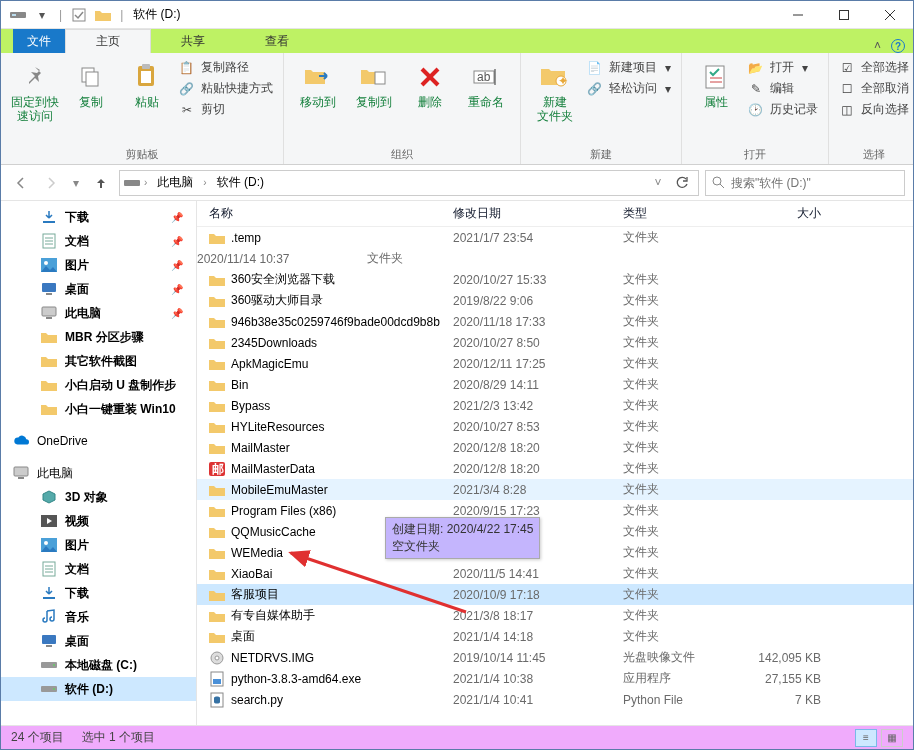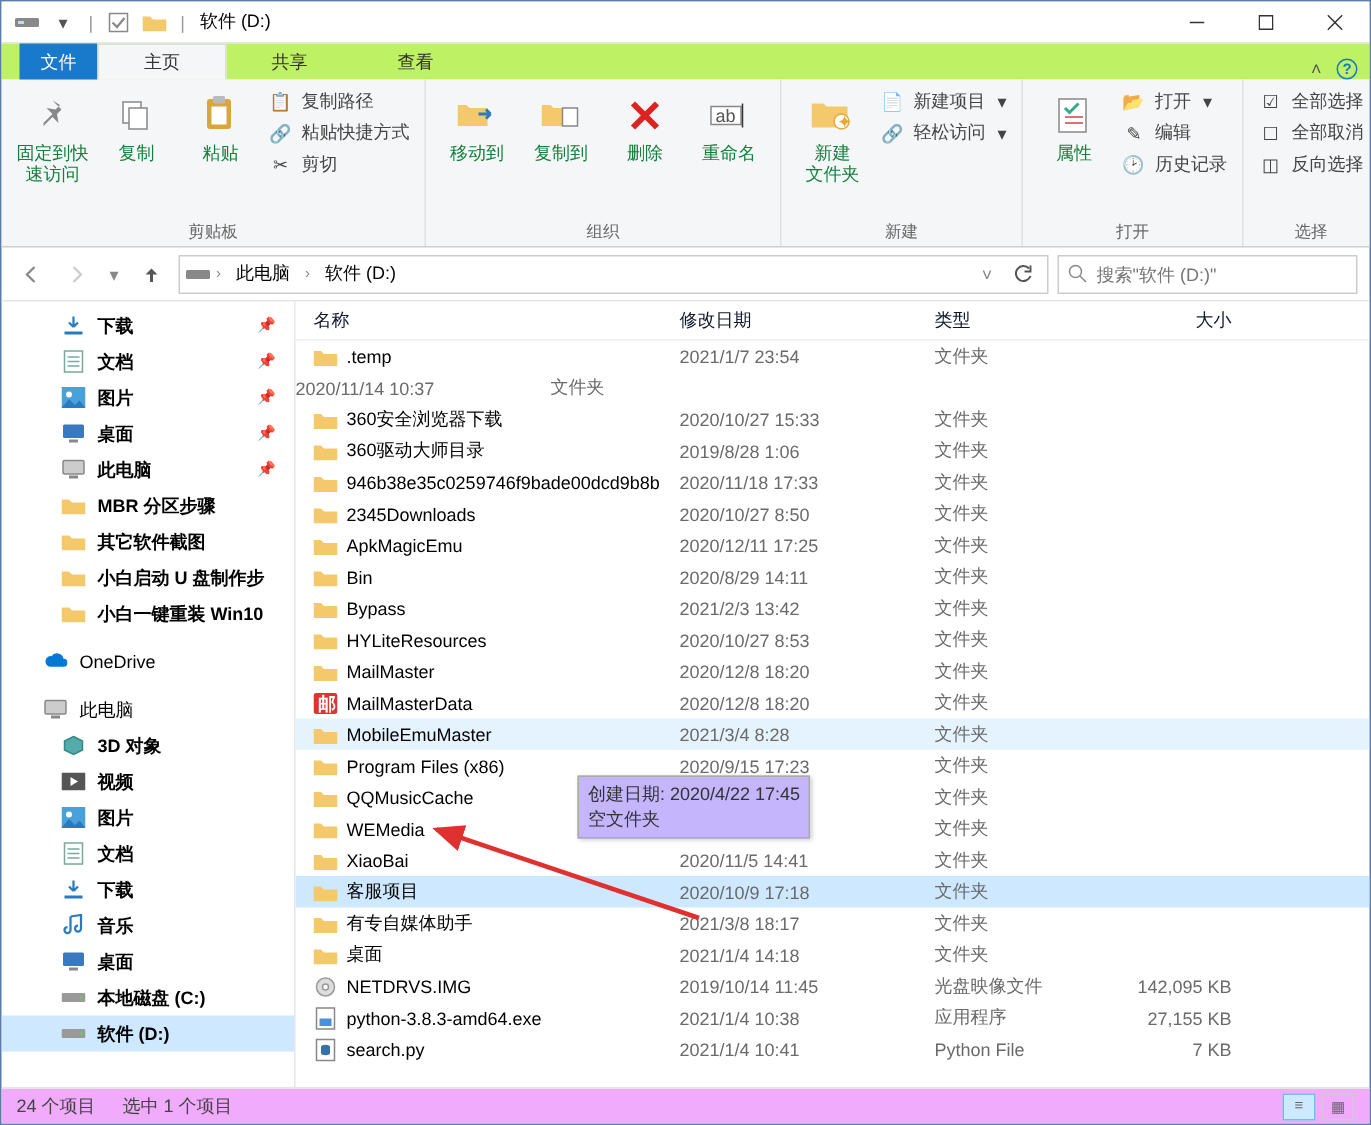--- a/index.html
+++ b/index.html
@@ -42,21 +42,21 @@
 .crumb-sep { color: #888; font-size: 10px; }
 .crumb-right { margin-left: auto; display: flex; }
 .searchbox { width: 200px; height: 26px; border: 1px solid #ccc; display: flex; align-items: center; padding: 0 6px; gap: 6px; color: #888; }
 .searchbox input { border: none; outline: none; flex: 1; color: #333; background: transparent; }
 
 
 .main { display: flex; height: 524px; }
 
 
 .navpane { width: 196px; border-right: 1px solid #e5e5e5; overflow-y: auto; padding: 4px 0; }
-.nav-item { display: flex; align-items: center; height: 24px; padding-left: 28px; gap: 8px; color: #000; white-space: nowrap; overflow: hidden; }
+.nav-item { display: flex; align-items: center; height: 24px; padding-left: 12px; gap: 8px; color: #000; white-space: nowrap; overflow: hidden; }
 .nav-item.indent2 { padding-left: 40px; font-weight: bold; }
 .nav-item.selected { background: #cde8ff; }
 .nav-item .pin { margin-left: auto; margin-right: 12px; color: #777; font-size: 10px; }
 .nav-item .ic { width: 16px; height: 16px; display: inline-flex; align-items: center; justify-content: center; font-size: 12px; }
 .nav-spacer { height: 8px; }
 
 
 .filearea { flex: 1; display: flex; flex-direction: column; overflow: hidden; }
 .filehdr { display: flex; height: 26px; align-items: center; border-bottom: 1px solid #eee; color: #0f172a; background: #fff; }
 .col-name { flex: 0 0 256px; padding-left: 12px; }
@@ -611,21 +611,21 @@
         </div>
         <div class="row">
           <div class="col-name">
             <span class="fic">
               <svg width="16" height="12" viewBox="0 0 16 12">
                 <path d="M0 2h5l2 2h9v8H0z" fill="#f3c96b"></path>
               </svg>
             </span>
             <span>360驱动大师目录</span>
           </div>
-          <div class="col-date grey">2019/8/28 1:06</div>
+          <div class="col-date grey">2019/8/22 9:06</div>
           <div class="col-type grey">文件夹</div>
           <div class="col-size grey"></div>
         </div>
         <div class="row">
           <div class="col-name">
             <span class="fic">
               <svg width="16" height="12" viewBox="0 0 16 12">
                 <path d="M0 2h5l2 2h9v8H0z" fill="#f3c96b"></path>
               </svg>
             </span>

